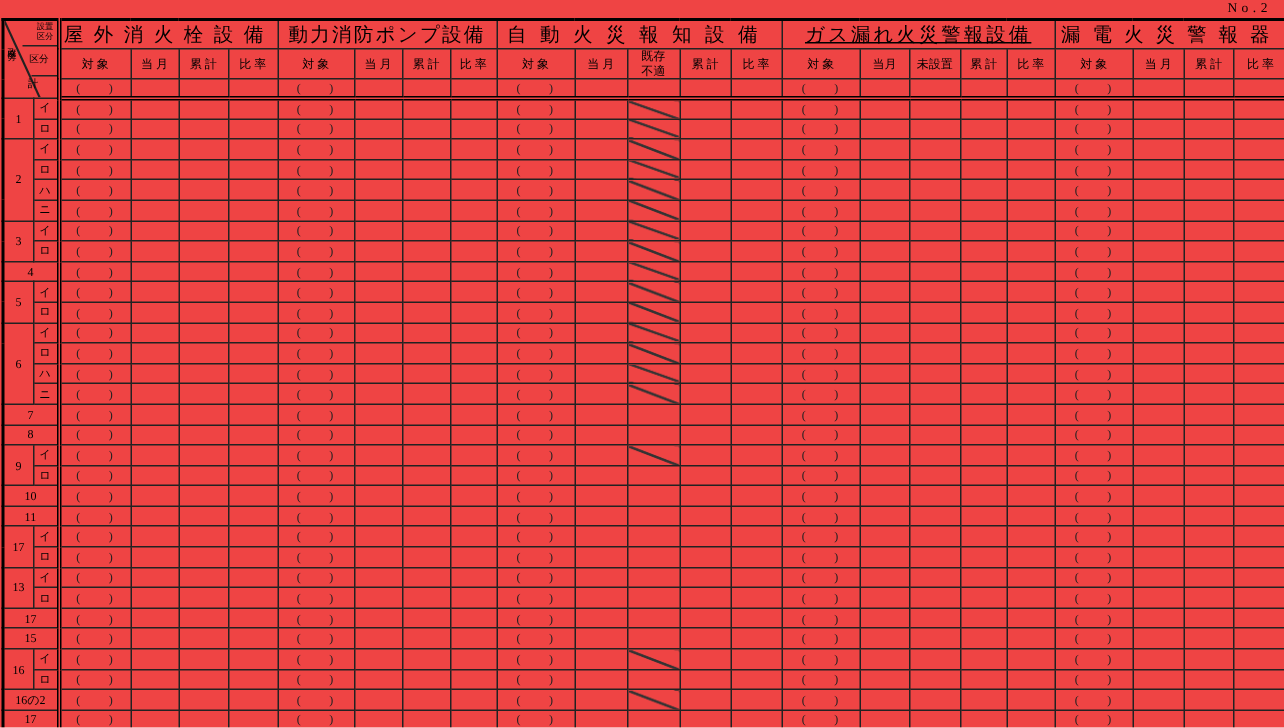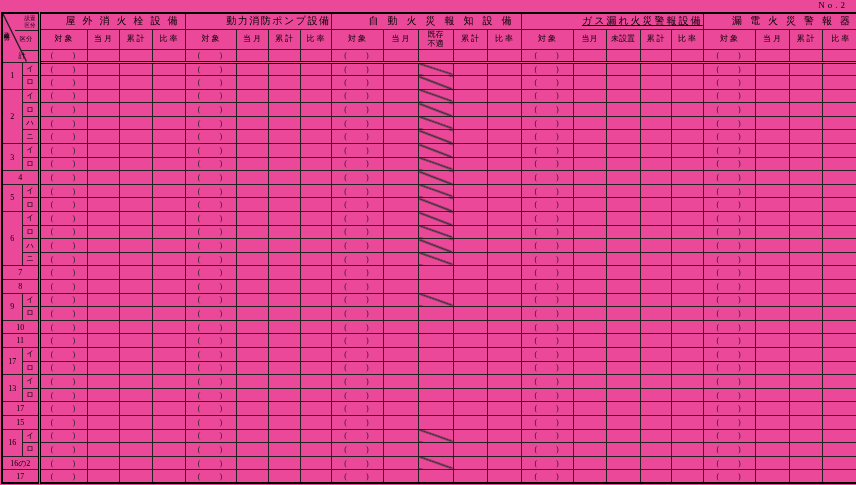--- a/index.html
+++ b/index.html
@@ -1,26 +1,26 @@
 <!DOCTYPE html>
 <html><head>
 <meta charset="utf-8">
 <style>
   html,body{margin:0;padding:0;background:#fff;}
-  .page{position:relative;width:856px;height:485px;background:#ec4899;overflow:hidden;
+  .page{position:relative;width:856px;height:485px;background:#ef4444;overflow:hidden;
         font-family:"Liberation Serif","DejaVu Serif",serif;color:#000;}
   .pageno{position:absolute;top:0;right:8px;font-size:9px;letter-spacing:3px;}
   table.sheet{position:absolute;top:12px;left:1px;width:854px;border-collapse:collapse;
               table-layout:fixed;border:2px solid #000;}
   td{border:1px solid #222;padding:0;margin:0;text-align:center;vertical-align:middle;overflow:hidden;}
   .title-row{height:16px;}
   .colhead-row{height:20px;}
   .total-row{height:13px;}
   tbody tr{height:13.6px;}
-  .sec-title{font-size:10px;white-space:nowrap;text-align:right;}
+  .sec-title{font-size:13px;white-space:nowrap;}
   .st0{letter-spacing:7px;}
   .st1{letter-spacing:1.5px;}
   .st2{letter-spacing:9px;font-family:Liberation Serif, serif;}
   .st3{letter-spacing:2px;text-decoration:underline;}
   .st4{letter-spacing:8px;}
   .colhead{font-size:8px;white-space:pre-line;line-height:1.15;}
   .paren{font-size:8px;color:#222;letter-spacing:1px;}
   .numcell{font-size:8px;}
   .kanacell{font-size:7.5px;}
   .dbl{border-right:3px double #000;}

